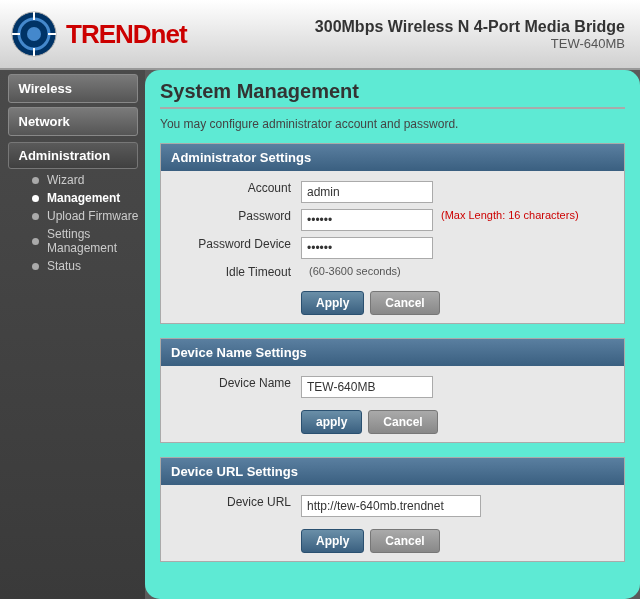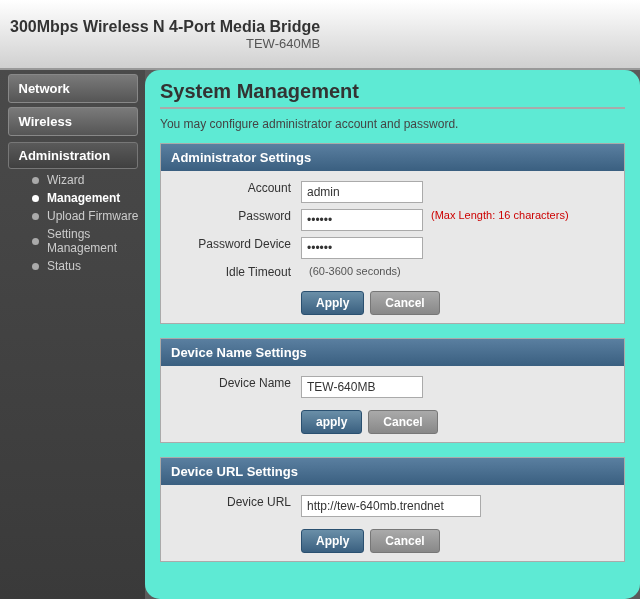--- a/index.html
+++ b/index.html
@@ -170,21 +170,21 @@
     }
     .form-label {
       width: 130px;
       text-align: right;
       padding-right: 10px;
       font-size: 12px;
       color: #333;
       flex-shrink: 0;
     }
     .form-input {
-      width: 122px;
+      width: 132px;
       padding: 3px 5px;
       border: 1px solid #aaa;
       background: #fff;
       font-size: 12px;
       color: #333;
     }
     .form-hint {
       margin-left: 8px;
       font-size: 11px;
       color: #cc0000;
@@ -217,31 +217,45 @@
       border-radius: 3px;
       font-size: 12px;
       font-weight: bold;
       cursor: pointer;
     }
   </style>
 </head>
 <body>
 
 <div class="header">
+  <div class="logo-area">
+    <svg class="logo-icon" viewBox="0 0 48 48">
+      <circle cx="24" cy="24" r="22" fill="#003366" stroke="#aaa" stroke-width="1"></circle>
+      <circle cx="24" cy="24" r="15" fill="none" stroke="#4488cc" stroke-width="3"></circle>
+      <circle cx="24" cy="24" r="7" fill="#4488cc"></circle>
+      <line x1="24" y1="2" x2="24" y2="10" stroke="#fff" stroke-width="2"></line>
+      <line x1="24" y1="38" x2="24" y2="46" stroke="#fff" stroke-width="2"></line>
+      <line x1="2" y1="24" x2="10" y2="24" stroke="#fff" stroke-width="2"></line>
+      <line x1="38" y1="24" x2="46" y2="24" stroke="#fff" stroke-width="2"></line>
+    </svg>
+    <span class="logo-text">
+      <span>TREND</span><span style="color:#cc0000">net</span>
+    </span>
+  </div>
   <div class="device-info">
     <div class="model-name">300Mbps Wireless N 4-Port Media Bridge</div>
     <div class="model-num">TEW-640MB</div>
   </div>
 </div>
 
 <div class="main-layout">
 
   <div class="sidebar">
+    <a class="sidebar-nav-btn" href="#">Wireless</a>
     <a class="sidebar-nav-btn" href="#">Network</a>
-    <a class="sidebar-nav-btn" href="#">Wireless</a>
     <span class="sidebar-section-label">Administration</span>
     <ul class="sidebar-links">
       <li>
         <span class="dot"></span>
         <a href="#">Wizard</a>
       </li>
       <li>
         <span class="dot" style="background:#fff;"></span>
         <a href="#" class="active">Management</a>
       </li>

